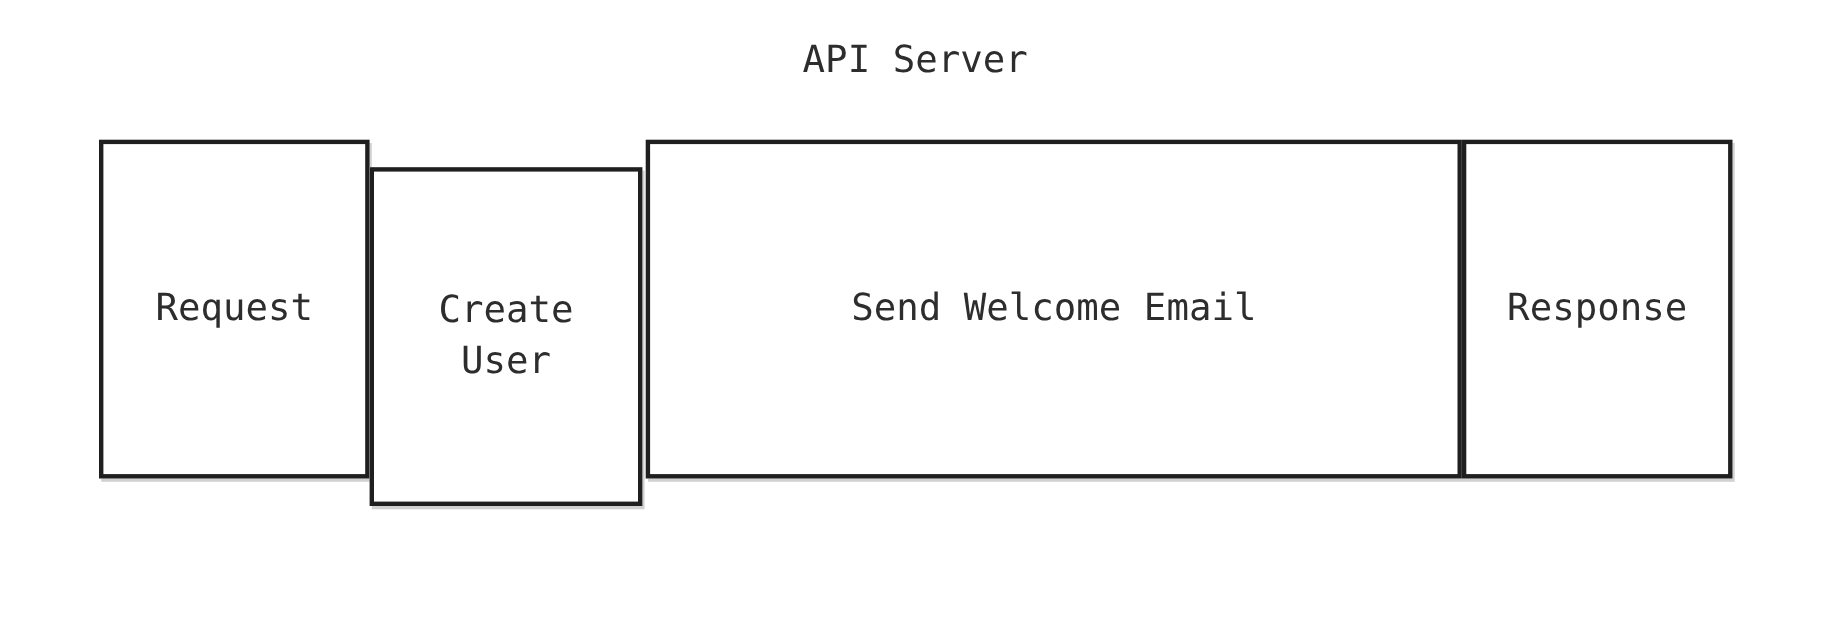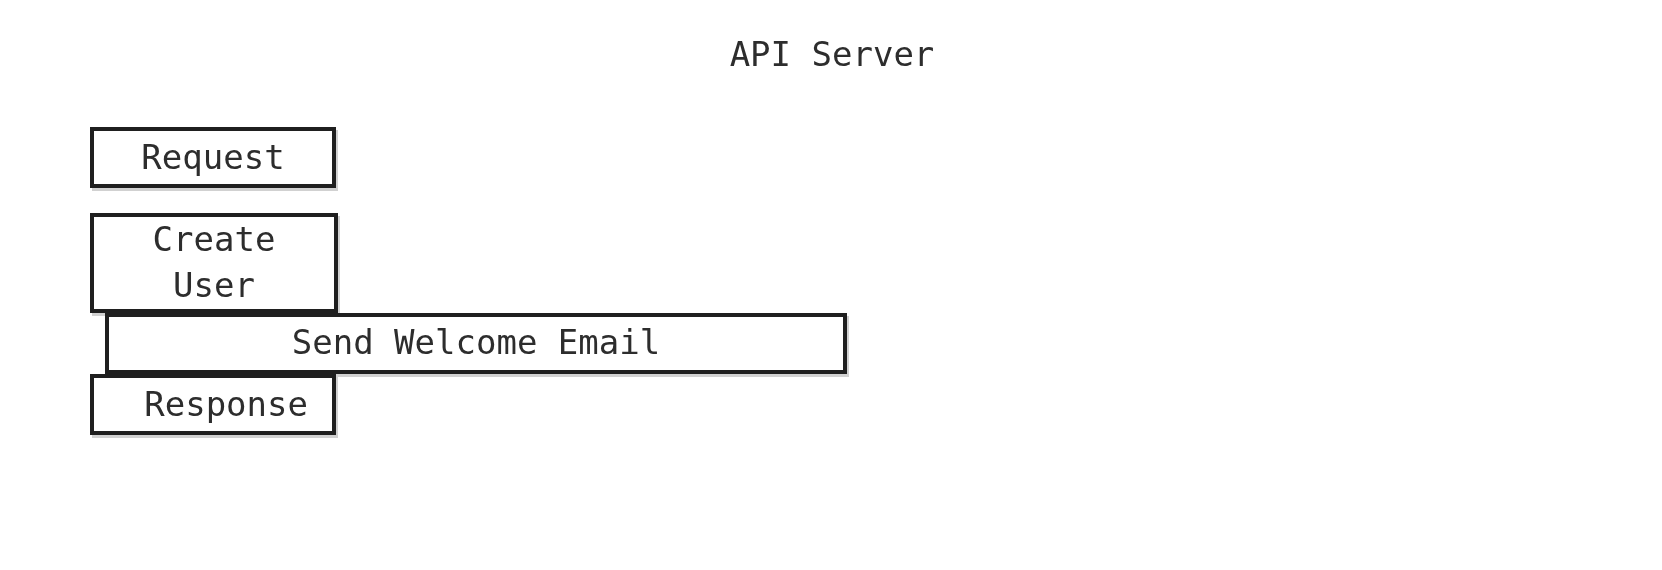--- a/index.html
+++ b/index.html
@@ -29,35 +29,34 @@
     letter-spacing: 0px;
     color: var(--text);
   }
   .span-row {
     position: absolute;
     left: 90px;
     top: 127px;
     height: 308px;
     display: flex;
     align-items: stretch;
-    flex-direction: column;
   }
   .span-box {
     height: 100%;
     background: var(--background);
     border: 4px solid var(--border);
     box-shadow: 2px 3px 0 rgba(0, 0, 0, 0.18);
     display: flex;
     align-items: center;
     justify-content: center;
     text-align: center;
     padding: 0 24px;
   }
   .span-box.gap-before {
-    margin-left: 15px;
+    margin-left: 3px;
   }
   .span-label {
     font-size: 34px;
     line-height: 1.35;
     white-space: pre-line;
     color: var(--text);
   }
 </style>
 </head>
 <body>
@@ -74,18 +73,18 @@
 
     <div class="span-box" style="width: 248px; margin-top: 25px;">
       <span class="span-label">Create
 User</span>
     </div>
 
     <div class="span-box gap-before" style="width: 742px;">
       <span class="span-label">Send Welcome Email</span>
     </div>
 
-    <div class="span-box" style="width: 246px; justify-content: flex-end;">
+    <div class="span-box" style="width: 246px;">
       <span class="span-label">Response</span>
     </div>
 
   </div>
 </div>
 
 </body></html>

